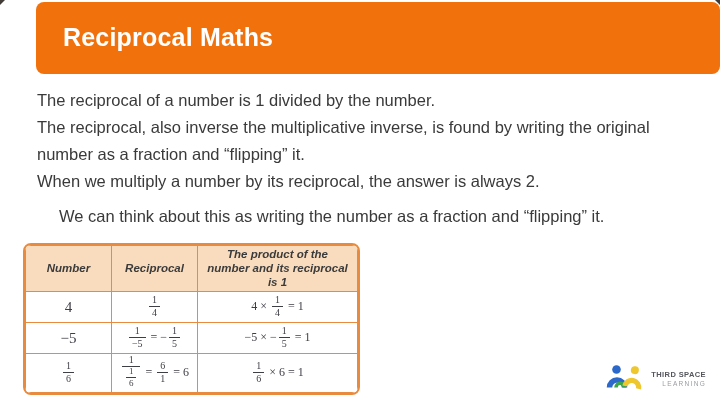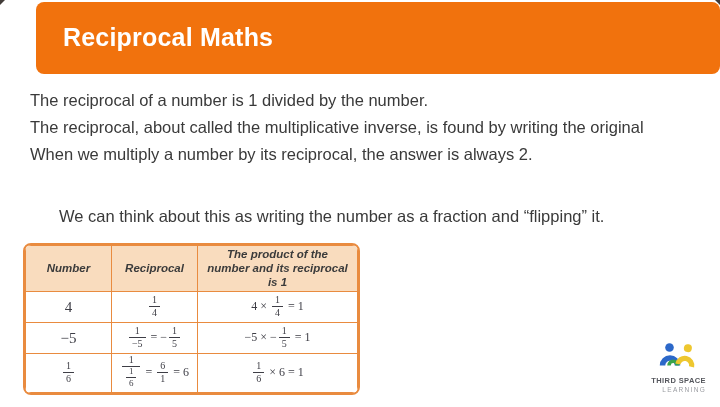--- a/index.html
+++ b/index.html
@@ -19,21 +19,21 @@
   .corner-mark.left{left:0;border-top:5px solid #423c38;border-right:5px solid transparent;}
   .corner-mark.right{right:0;border-top:5px solid #423c38;border-left:5px solid transparent;}
   .banner{
     position:absolute;left:0;right:0;top:2px;height:72px;
     background:var(--orange);border-radius:8px;margin-left:36px;
   }
   .title{
     position:absolute;left:27px;top:21px;
     font-size:25px;font-weight:700;color:#ffffff;letter-spacing:0.2px;
   }
-  .intro{position:absolute;left:30px;top:87px;width:680px;}
+  .intro{position:absolute;left:37px;top:87px;width:680px;}
   .intro .line{font-size:16.5px;line-height:27px;color:var(--text);}
   .note{
     position:absolute;left:27px;top:203px;width:680px;
     font-size:16.5px;line-height:27px;color:var(--text);margin-left:32px;
   }
   .table-wrap{
     position:absolute;left:23px;top:243px;
     border:2px solid var(--tborder);border-radius:8px;overflow:hidden;background:#fff;
   }
   table{border-collapse:collapse;}
@@ -51,41 +51,42 @@
   }
   td.num-cell{font-size:15px;}
   td.rec-cell{font-size:12px;}
   td.prod-cell{font-size:12px;}
   .frac{display:inline-block;vertical-align:middle;text-align:center;margin:0 2px;font-size:10px;line-height:1;transform:translateY(-1px);}
   .frac .fnum{display:block;padding:0 3px 1px;}
   .frac .fden{display:block;border-top:1px solid currentColor;padding:1px 3px 0;}
   .frac .frac{font-size:9px;margin:0 1px;}
   .logo{
     position:absolute;right:14px;bottom:14px;
-    display:flex;align-items:center;gap:5px;flex-direction:column;
+    display:flex;align-items:center;gap:5px;
   }
   .logo-text{display:flex;flex-direction:column;align-items:flex-end;}
   .logo-name{font-size:7.5px;font-weight:700;color:#54565C;letter-spacing:0.4px;white-space:nowrap;}
   .logo-sub{font-size:6.5px;color:#9A9CA1;letter-spacing:1.3px;margin-top:1px;white-space:nowrap;}
 </style>
 </head>
 <body>
 
 <div class="page">
 
   <div class="corner-mark left"></div>
   <div class="corner-mark right"></div>
 
   <header class="banner">
     <h1 class="title">Reciprocal Maths</h1>
   </header>
 
   <section class="intro">
     <div class="line">The reciprocal of a number is 1 divided by the number.</div>
-    <div class="line">The reciprocal, about called the multiplicative inverse, is found by writing the original</div>
+    <div class="line">The reciprocal, also inverse the multiplicative inverse, is found by writing the original</div>
+    <div class="line">number as a fraction and “flipping” it.</div>
     <div class="line">When we multiply a number by its reciprocal, the answer is always 2.</div>
   </section>
 
   <p class="note">We can think about this as writing the number as a fraction and “flipping” it.</p>
 
   <div class="table-wrap">
     <table>
       <thead>
         <tr>
           <th class="col-number">Number</th>

